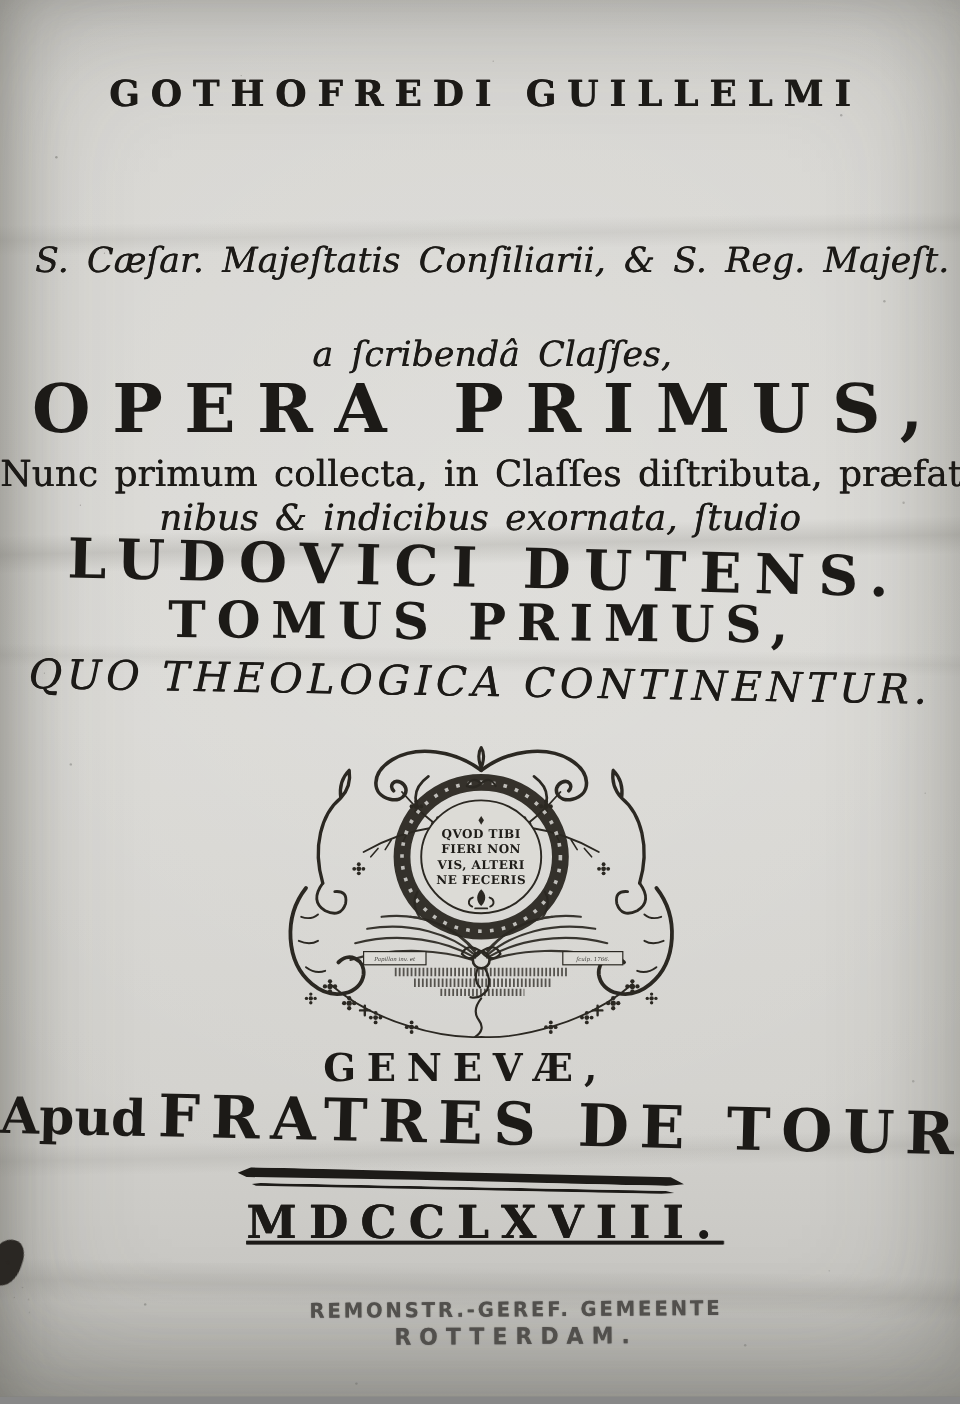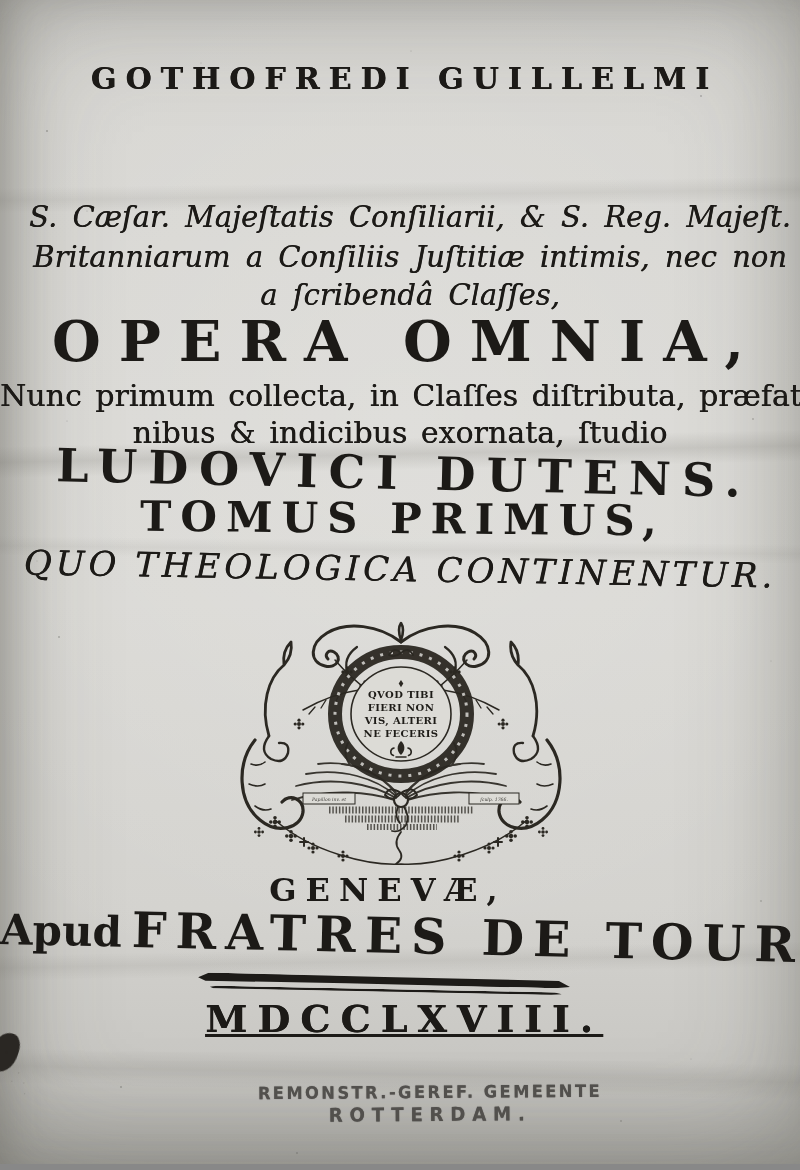--- a/index.html
+++ b/index.html
@@ -18,21 +18,21 @@
   .caps{font-weight:bold;}
   .l-author1{top:64px;font-size:30px;letter-spacing:9px;text-indent:9px;}
   .l-author2{top:110px;font-size:76px;letter-spacing:26px;text-indent:18px;}
   .l-it{font-style:italic;font-size:29px;word-spacing:6px;margin-left:20px;}
   .l-it1{top:203px;}
   .l-it2{top:243px;}
   .l-it3{top:281px;}
   .l-opera{top:313px;font-size:56px;letter-spacing:18px;text-indent:14px;}
   .l-body{font-size:30px;word-spacing:4px;}
   .l-nunc{top:381px;}
-  .l-nibus{top:418px;}
+  .l-nibus{top:418px;font-style:italic;}
   .l-editor{top:450px;font-size:46px;letter-spacing:11px;text-indent:8px;transform:rotate(1.3deg);}
   .l-volume{top:498px;font-size:42px;letter-spacing:9px;text-indent:6px;transform:rotate(0.5deg);}
   .l-contents{top:552px;font-size:34px;font-style:italic;letter-spacing:4px;transform:rotate(1deg);}
   .l-city{top:874px;font-size:32px;letter-spacing:9px;margin-left:-24px;}
   .l-imprint{top:912px;transform:rotate(1.3deg);}
   .l-imprint .apud{font-size:42px;font-weight:bold;}
   .l-imprint .pub{font-size:49px;font-weight:bold;letter-spacing:9px;margin-left:10px;}
   .l-year{top:1000px;font-size:38px;letter-spacing:10px;text-indent:8px;text-decoration:underline;}
   .rule-wrap{position:absolute;top:976px;left:198px;width:376px;transform:rotate(1.1deg);}
   .rule-thick{width:372px;height:9px;background:#1d1b18;
@@ -79,24 +79,23 @@
   <div class="crease c1"></div>
   <div class="crease c2"></div>
   <div class="crease c3"></div>
   <div class="crease c4"></div>
   <div class="crease c5"></div>
   <div class="specks"></div>
 
   <div class="line caps thick l-author1">GOTHOFREDI GUILLELMI</div>
 
   <div class="line l-it thick l-it1">S. Cæſar. Majeſtatis Conſiliarii, &amp; S. Reg. Majeſt.</div>
-  <div class="line l-it thick l-it2">Britanniarum a Conſiliis Juſtitiæ intimis, nec non</div>
   <div class="line l-it thick l-it3">a ſcribendâ Claſſes,</div>
 
-  <div class="line caps l-opera">OPERA OMNIA,</div>
+  <div class="line caps l-opera">OPERA PRIMUS,</div>
 
   <div class="line l-body thick l-nunc">Nunc primum collecta, in Claſſes diſtributa, præfatio-</div>
   <div class="line l-body thick l-nibus">nibus &amp; indicibus exornata, ſtudio</div>
 
   <div class="line caps l-editor">LUDOVICI DUTENS.</div>
   <div class="line caps l-volume">TOMUS PRIMUS,</div>
   <div class="line thick l-contents">QUO THEOLOGICA CONTINENTUR.</div>
 
   <svg class="vignette" width="344" height="254" viewBox="0 0 344 254">
 

